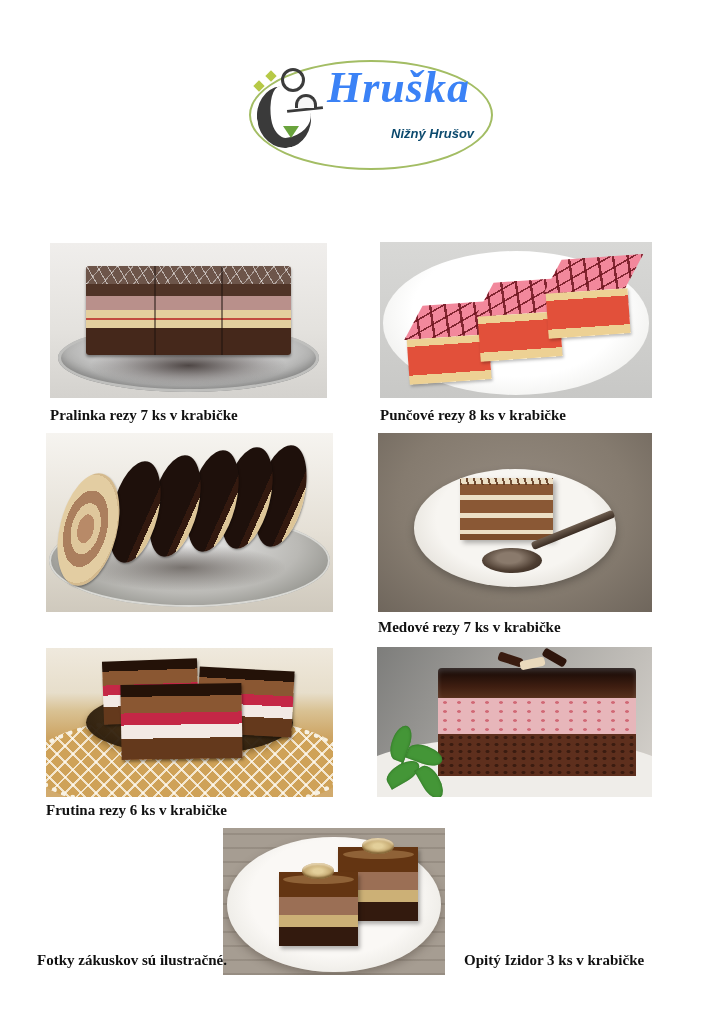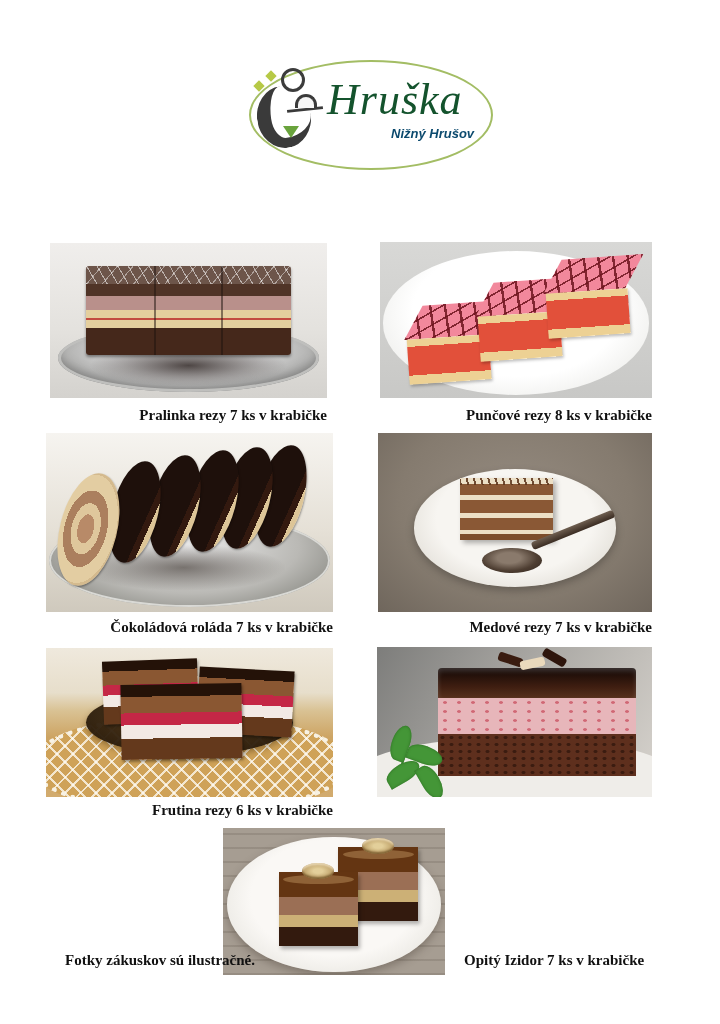--- a/index.html
+++ b/index.html
@@ -15,30 +15,30 @@
           border-bottom:10px solid #3a3a3a;border-radius:50%;transform:rotate(-8deg);}
   .w-tray{position:absolute;left:36px;top:46px;width:36px;height:3px;background:#3a3a3a;transform:rotate(-6deg);}
   .w-dome{position:absolute;left:44px;top:32px;width:22px;height:14px;border:3px solid #3a3a3a;border-bottom:none;
           border-radius:12px 12px 0 0;background:#f6f6f6;box-sizing:border-box;}
   .w-glass{position:absolute;left:32px;top:64px;width:0;height:0;border-left:8px solid transparent;
            border-right:8px solid transparent;border-top:12px solid #69a33c;}
   .w-stem{position:absolute;left:39px;top:76px;width:2px;height:9px;background:#3a3a3a;}
   .w-accent{position:absolute;width:8px;height:8px;background:#b6c946;transform:rotate(45deg);}
   .a1{left:4px;top:20px;} .a2{left:16px;top:10px;}
   .logo-brand{position:absolute;left:76px;top:0px;font-family:"Liberation Serif",serif;font-style:italic;
-              font-size:44px;color:#14532d;font-weight:normal;letter-spacing:1px;margin-top:12px;}
+              font-size:44px;color:#3b82f6;font-weight:bold;letter-spacing:1px;}
   .logo-catering{position:absolute;left:24px;top:52px;font-family:"Liberation Serif",serif;font-style:italic;
               font-size:27px;color:#474239;font-weight:bold;}
   .logo-location{position:absolute;left:140px;top:64px;font-size:13px;font-weight:bold;font-style:italic;color:#0c4a6e;}
 
   
   .title{position:absolute;left:40px;top:190px;width:680px;text-align:center;
          font-size:29px;color:#1a1a1a;}
   .cap{position:absolute;font-family:"Liberation Serif",serif;font-weight:bold;font-size:15px;
-       color:#111111;text-align:right;}
+       color:#111111;text-align:left;}
   .cap-left{text-align:left;}
 
   
   .photo{position:absolute;overflow:hidden;}
 
   
   #ph1{left:50px;top:243px;width:277px;height:155px;background:linear-gradient(#f0eeec 0%,#e4e2de 55%,#d4d2ce 100%);}
   .p1-tray{position:absolute;left:3%;right:3%;top:52%;bottom:4%;border-radius:50%;
      background:radial-gradient(ellipse at 50% 38%,#efefef 0%,#cfcfcf 45%,#a6a6a4 78%,#c9c9c7 100%);
      box-shadow:inset 0 0 0 3px #bfbfbd, inset 0 -6px 10px rgba(90,90,90,.5);}
@@ -216,21 +216,20 @@
 
   <div class="photo" id="ph4">
     <div class="p4-plate"></div>
     <div class="p4-cake">
       <div class="p4-drizzle"></div>
     </div>
     <div class="p4-handle"></div>
     <div class="p4-bowl"></div>
   </div>
 
-  <div class="cap" style="left:46px;top:619px;width:287px;">Čokoládová roláda 7 ks v krabičke</div>
   <div class="cap" style="left:378px;top:619px;width:274px;">Medové rezy 7 ks v krabičke</div>
 
   <div class="photo" id="ph5">
     <div class="p5-doily"></div>
     <div class="p5-plate"></div>
     <div class="p5-slice p5-b1"></div>
     <div class="p5-slice p5-b2"></div>
     <div class="p5-slice p5-front"></div>
   </div>
 
@@ -256,16 +255,16 @@
     <div class="p7-sq p7-back">
       <div class="p7-gloss"></div>
       <div class="p7-nut"></div>
     </div>
     <div class="p7-sq p7-front">
       <div class="p7-gloss"></div>
       <div class="p7-nut"></div>
     </div>
   </div>
 
-  <div class="cap cap-left" style="left:37px;top:952px;width:260px;margin-left:28px;">Fotky zákuskov sú ilustračné.</div>
-  <div class="cap cap-left" style="left:464px;top:952px;width:240px;">Opitý Izidor 7 ks v krabičke</div>
+  <div class="cap cap-left" style="left:37px;top:952px;width:260px;">Fotky zákuskov sú ilustračné.</div>
+  <div class="cap cap-left" style="left:464px;top:952px;width:240px;">Opitý Izidor 3 ks v krabičke</div>
 
 </div>
 
 </body></html>

